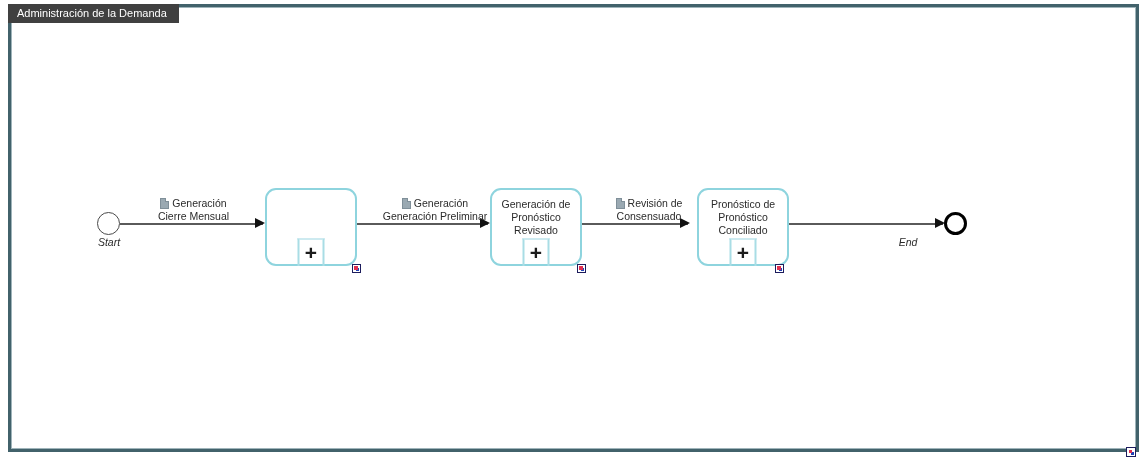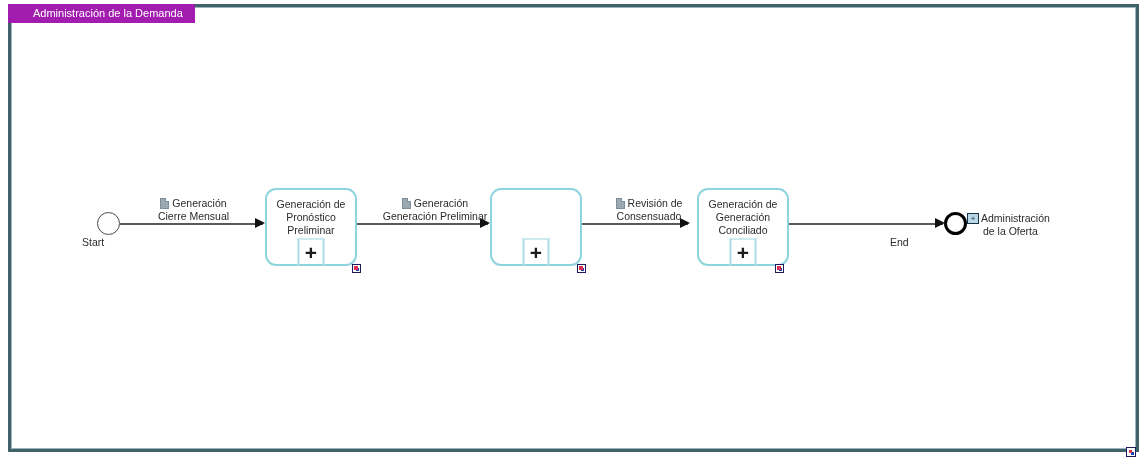--- a/index.html
+++ b/index.html
@@ -32,22 +32,22 @@
     position: absolute;
     left: 0; top: 0; right: 0; bottom: 0;
     border: 1px solid #9fb4ba;
     box-sizing: border-box;
   }
   .pool-tab {
     position: absolute;
     left: 8px;
     top: 4px;
     height: 19px;
-    padding: 0 12px 0 25px;
-    background: #a21caf;
+    padding: 0 12px 0 9px;
+    background: #404040;
     color: #ffffff;
     font-size: 11px;
     line-height: 19px;
     white-space: nowrap;
     box-sizing: border-box;
     z-index: 5;
   }
   
   .node {
     position: absolute;
@@ -67,21 +67,22 @@
     height: 23px;
     border: 3.4px solid #000000;
     border-radius: 50%;
     background: #ffffff;
   }
   .event-label {
     position: absolute;
     font-size: 10.5px;
     color: #2b2b2b;
     white-space: nowrap;
-    text-align: left;
+    text-align: center;
+    font-style: italic;
   }
   
   .task {
     width: 92px;
     height: 78px;
     border: 2.4px solid #8ed4de;
     border-radius: 11px;
     background: #ffffff;
   }
   .task-label {
@@ -272,71 +273,65 @@
   <div class="arrow-head" style="left:255px; top:217.5px;"></div>
 
   <div class="flow-label" style="left:131px; top:197px; width:125px;">
     <span class="line1">
       <span class="doc-icon"></span><span>Generación</span>
     </span>
     <span class="line2">Cierre Mensual</span>
   </div>
 
   <div class="node task" style="left:265px; top:188px;">
-    <div class="task-label">Generación de Pronóstico Preliminar</div>
     <div class="subprocess-marker">
       <span class="plus-glyph">+</span>
     </div>
   </div>
   <div class="corner-indicator" style="left:352px; top:264px;"></div>
 
   <div class="connector" style="left:357px; top:223px; width:131px;"></div>
   <div class="arrow-head" style="left:480px; top:217.5px;"></div>
 
   <div class="flow-label" style="left:368px; top:197px; width:134px;">
     <span class="line1">
       <span class="doc-icon"></span><span>Generación</span>
     </span>
     <span class="line2">Generación Preliminar</span>
   </div>
 
   <div class="node task" style="left:490px; top:188px;">
+    <div class="task-label">Generación de Pronóstico Revisado</div>
     <div class="subprocess-marker">
       <span class="plus-glyph">+</span>
     </div>
   </div>
   <div class="corner-indicator" style="left:577px; top:264px;"></div>
 
   <div class="connector" style="left:582px; top:223px; width:106px;"></div>
   <div class="arrow-head" style="left:680px; top:217.5px;"></div>
 
   <div class="flow-label" style="left:598px; top:197px; width:102px;">
     <span class="line1">
       <span class="doc-icon"></span><span>Revisión de</span>
     </span>
     <span class="line2">Consensuado</span>
   </div>
 
   <div class="node task" style="left:697px; top:188px;">
-    <div class="task-label">Generación de Generación Conciliado</div>
+    <div class="task-label">Pronóstico de Pronóstico Conciliado</div>
     <div class="subprocess-marker">
       <span class="plus-glyph">+</span>
     </div>
   </div>
   <div class="corner-indicator" style="left:775px; top:264px;"></div>
 
   <div class="connector" style="left:789px; top:223px; width:154px;"></div>
   <div class="arrow-head" style="left:935px; top:217.5px;"></div>
 
 
   <div class="node end-event" style="left:944px; top:212px;"></div>
   <div class="event-label" style="left:890px; top:236px; width:36px;">End</div>
 
-  <div class="link-label" style="left:967px; top:212px;">
-    <span class="line1" style="display:block;">
-      <span class="link-icon"></span><span>Administración</span>
-    </span>
-    <span class="line2" style="display:block; padding-left:16px;">de la Oferta</span>
-  </div>
 
   <div class="page-corner-mark" style="left:1126px; top:447px;"></div>
 
 </div>
 
 </body></html>

